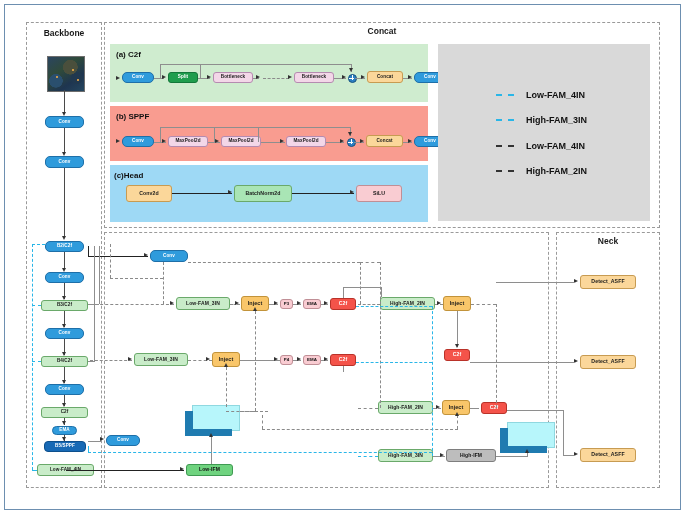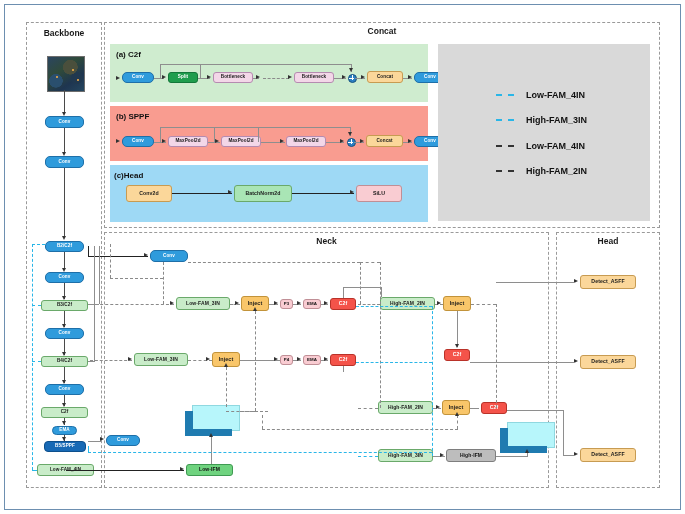--- a/index.html
+++ b/index.html
@@ -208,21 +208,20 @@
   <div class="legend-row" style="left:496px;top:141px;">
     <span class="legend-dash" style="border-top:2px dashed #333333;"></span>
     <span class="legend-txt">Low-FAM_4IN</span>
   </div>
   <div class="legend-row" style="left:496px;top:166px;">
     <span class="legend-dash" style="border-top:2px dashed #333333;"></span>
     <span class="legend-txt">High-FAM_2IN</span>
   </div>
 
   <div class="panel" style="left:104px;top:232px;width:445px;height:256px;"></div>
-  <div class="panel-title" style="left:104px;top:236px;width:445px;">Neck</div>
 
   <div class="line hline" style="left:88px;top:256px;width:60px;background:#222;"></div>
   <div class="line vline" style="left:88px;top:246px;height:10px;background:#222;"></div>
   <div class="arrow ar-r" style="left:144px;top:253px;"></div>
   <div class="node n-blue" style="left:150px;top:250px;width:38px;height:12px;">Conv</div>
 
   <div class="dash-h" style="left:90px;top:304px;width:84px;"></div>
   <div class="arrow ar-r" style="left:170px;top:301px;"></div>
   <div class="node n-green" style="left:176px;top:297px;width:54px;height:13px;font-size:5px;">Low-FAM_3IN</div>
   <div class="dash-h" style="left:230px;top:304px;width:10px;"></div>
@@ -332,21 +331,21 @@
   <div class="line vline sol-gray" style="left:99px;top:246px;height:58px;"></div>
   <div class="line hline sol-gray" style="left:88px;top:304px;width:11px;"></div>
   <div class="line hline sol-gray" style="left:88px;top:361px;width:6px;"></div>
 
   <div class="line hline sol-gray" style="left:343px;top:287px;width:38px;"></div>
   <div class="line vline sol-gray" style="left:343px;top:287px;height:11px;"></div>
   <div class="line vline sol-gray" style="left:381px;top:287px;height:10px;"></div>
   <div class="line vline sol-gray" style="left:343px;top:366px;height:6px;"></div>
 
   <div class="panel" style="left:556px;top:232px;width:104px;height:256px;"></div>
-  <div class="panel-title" style="left:556px;top:236px;width:104px;">Head</div>
+  <div class="panel-title" style="left:556px;top:236px;width:104px;">Neck</div>
 
   <div class="node n-orangelt" style="left:580px;top:275px;width:56px;height:14px;font-size:5.2px;">Detect_ASFF</div>
   <div class="arrow ar-r" style="left:574px;top:279px;"></div>
   <div class="line hline sol-gray" style="left:496px;top:282px;width:79px;"></div>
 
   <div class="node n-orangelt" style="left:580px;top:355px;width:56px;height:14px;font-size:5.2px;">Detect_ASFF</div>
   <div class="arrow ar-r" style="left:574px;top:359px;"></div>
   <div class="line hline sol-gray" style="left:470px;top:362px;width:105px;"></div>
 
   <div class="node n-orangelt" style="left:580px;top:448px;width:56px;height:14px;font-size:5.2px;">Detect_ASFF</div>

